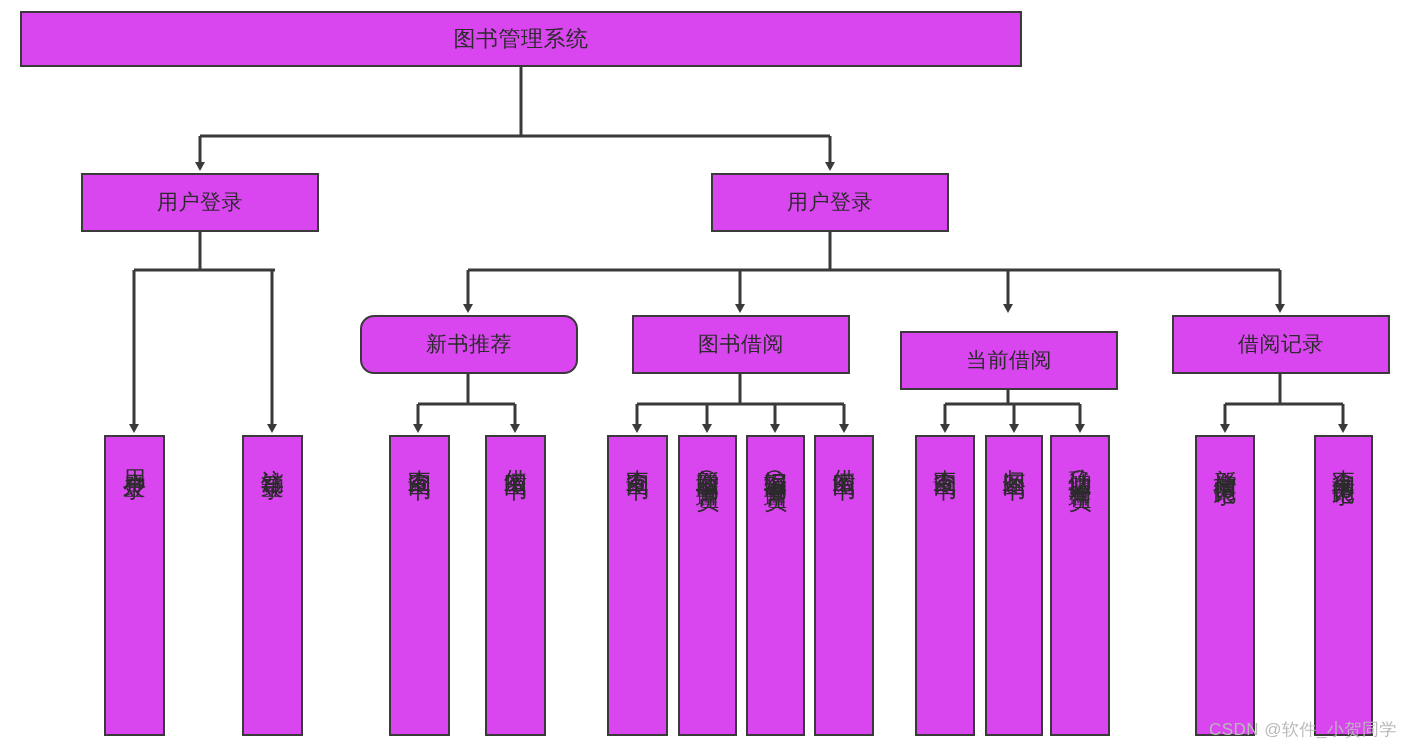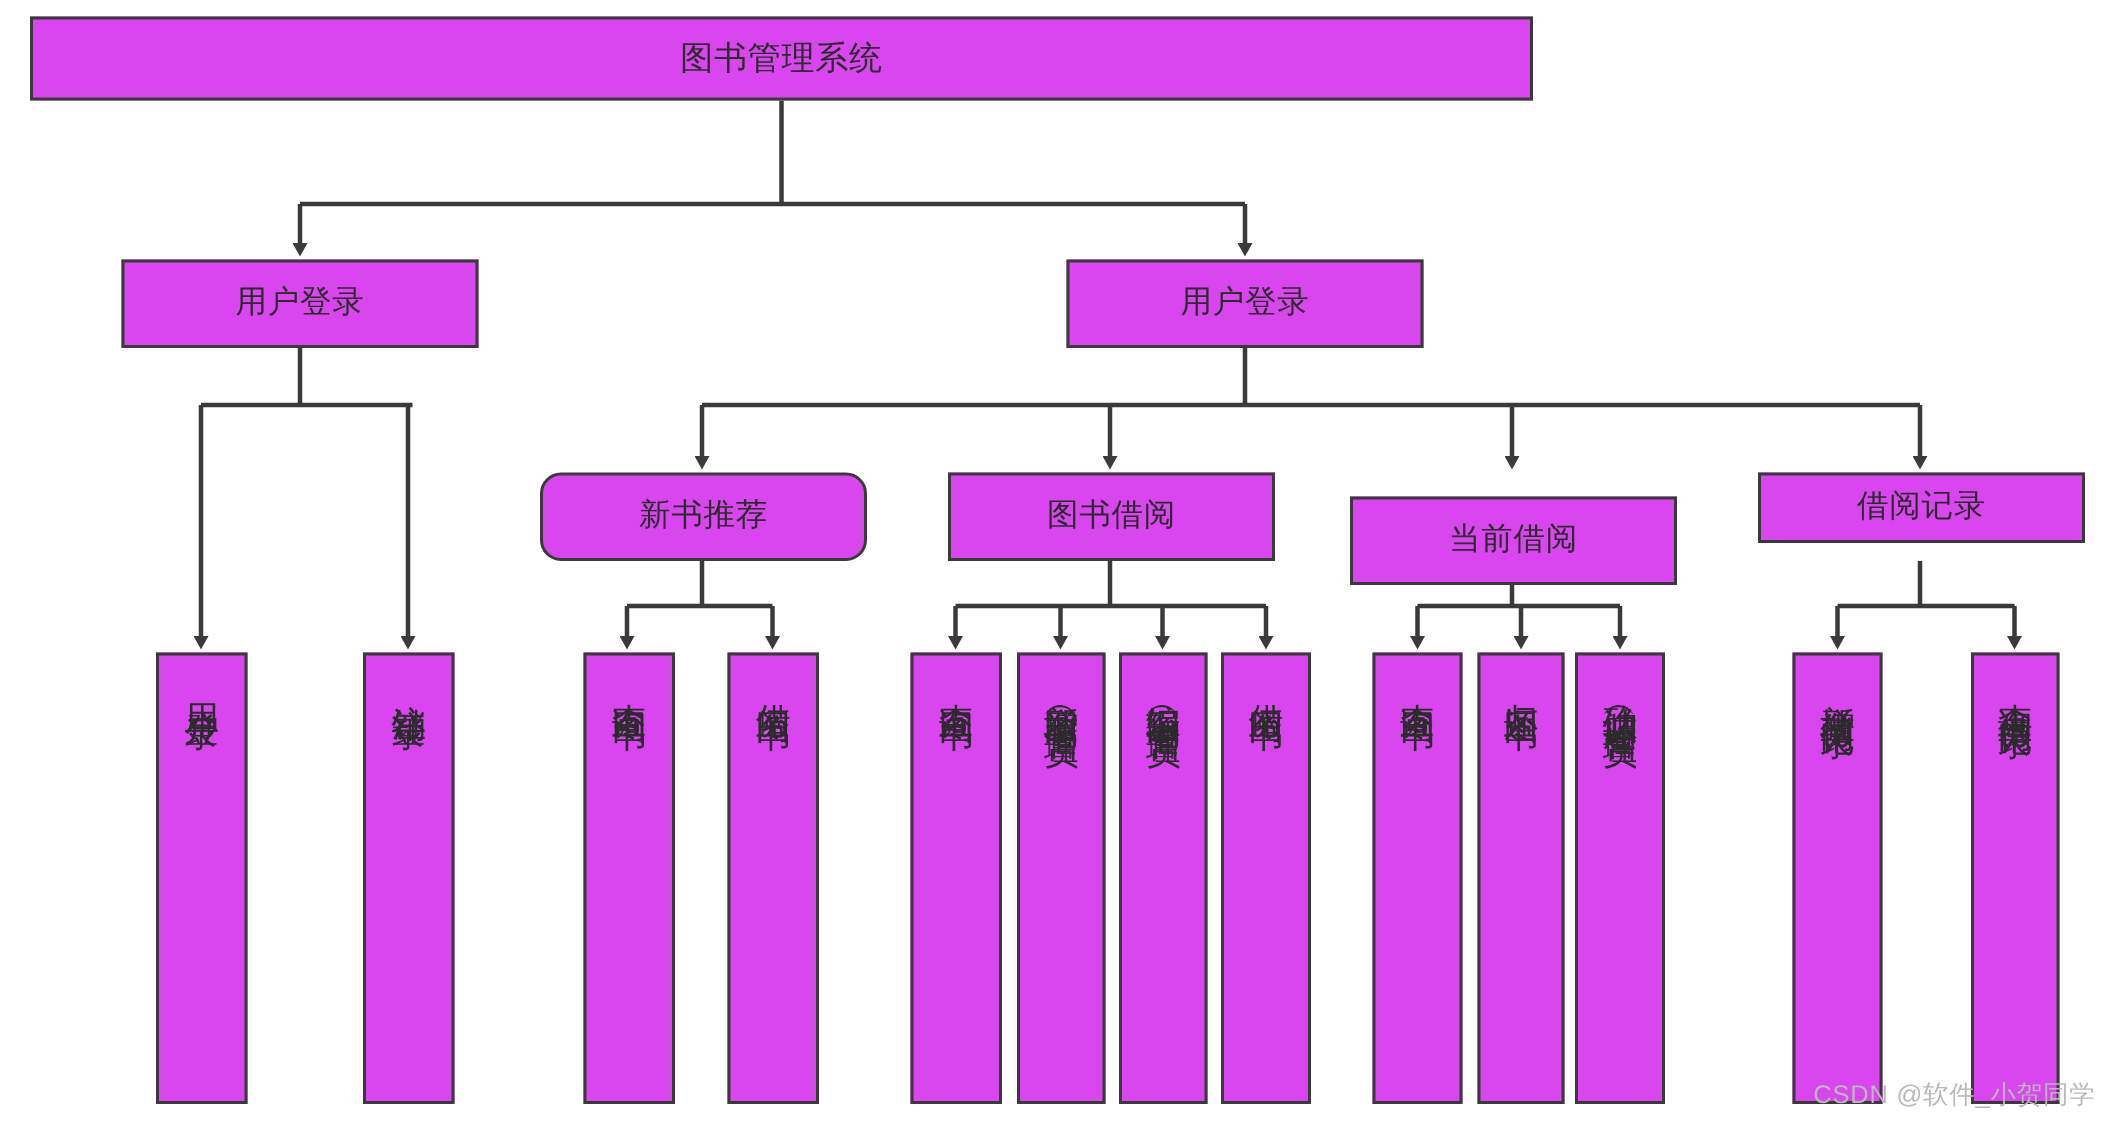--- a/index.html
+++ b/index.html
@@ -139,21 +139,21 @@
 
   <div class="node h-node" style="left:360px; top:315px; width:218px; height:59px;border-radius:14px;">
     <span class="lbl">新书推荐</span>
   </div>
   <div class="node h-node" style="left:632px; top:315px; width:218px; height:59px;justify-content:center;">
     <span class="lbl">图书借阅</span>
   </div>
   <div class="node h-node" style="left:900px; top:331px; width:218px; height:59px;">
     <span class="lbl">当前借阅</span>
   </div>
-  <div class="node h-node" style="left:1172px; top:315px; width:218px; height:47px;">
+  <div class="node h-node" style="left:1172px; top:315px; width:218px; height:59px;">
     <span class="lbl">借阅记录</span>
   </div>
 
   <div class="node v-node" style="left:104px; top:435px; width:61px; height:301px;">
     <span class="lbl">用户登录</span>
   </div>
   <div class="node v-node" style="left:242px; top:435px; width:61px; height:301px;">
     <span class="lbl">注销登录</span>
   </div>
   <div class="node v-node" style="left:389px; top:435px; width:61px; height:301px;">

